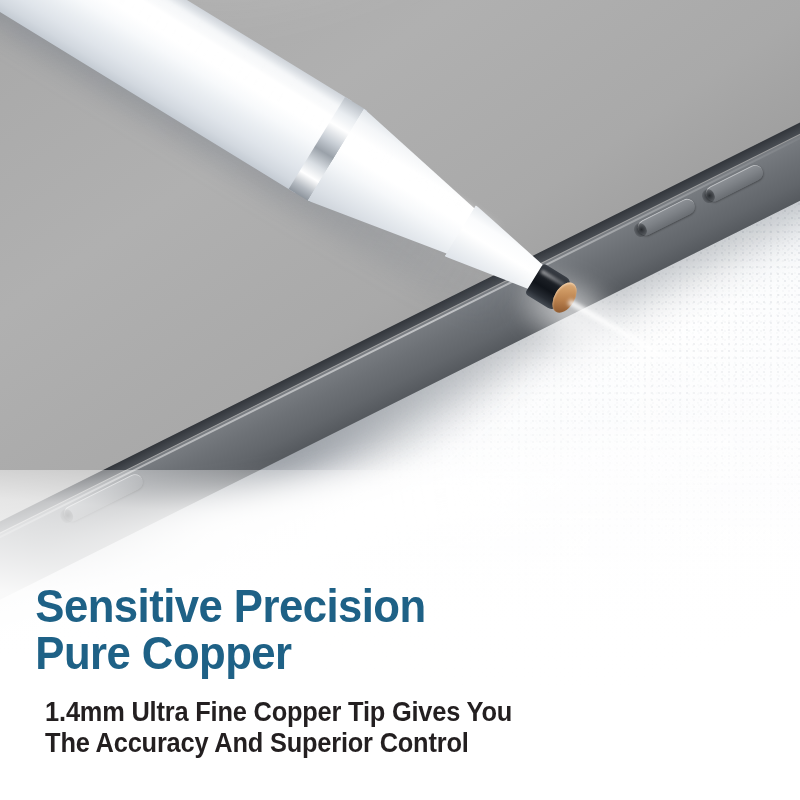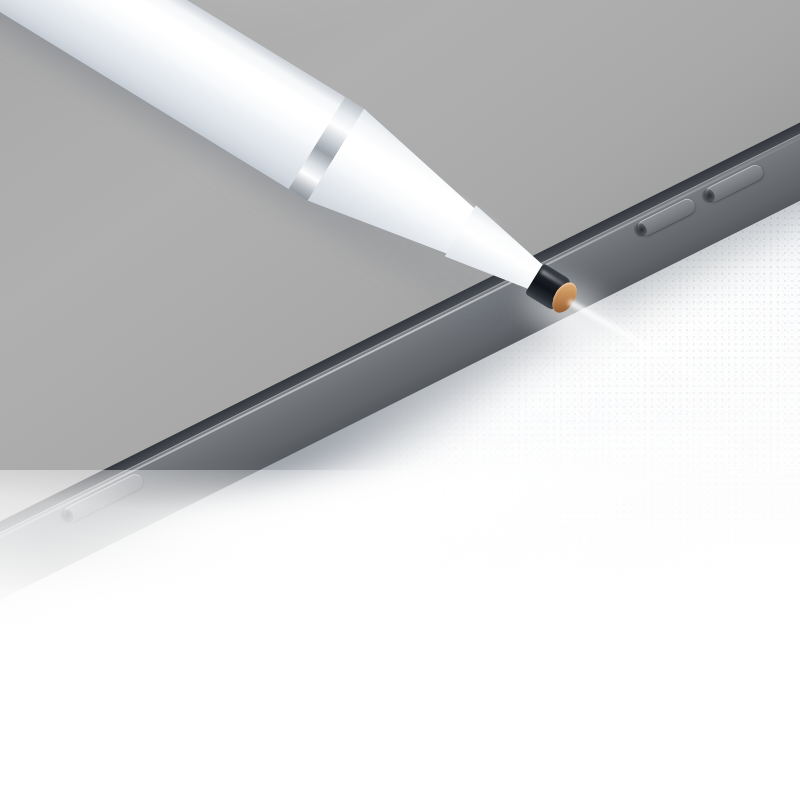--- a/index.html
+++ b/index.html
@@ -392,14 +392,21 @@
       <div class="tip-glow"></div>
       <div class="tip-collar"></div>
       <div class="tip-collar-hi"></div>
       <div class="tip-copper"></div>
       <div class="tip-beam"></div>
     </div>
 
     <div class="caption-wash"></div>
   </div>
 
+  <div id="caption">
+    <p class="headline">Sensitive Precision</p>
+    <p class="headline">Pure Copper</p>
+    <div class="sub-gap"></div>
+    <p class="subline">1.4mm Ultra Fine Copper Tip Gives You</p>
+    <p class="subline">The Accuracy And Superior Control</p>
+  </div>
 
 </div>
 
 </body></html>

